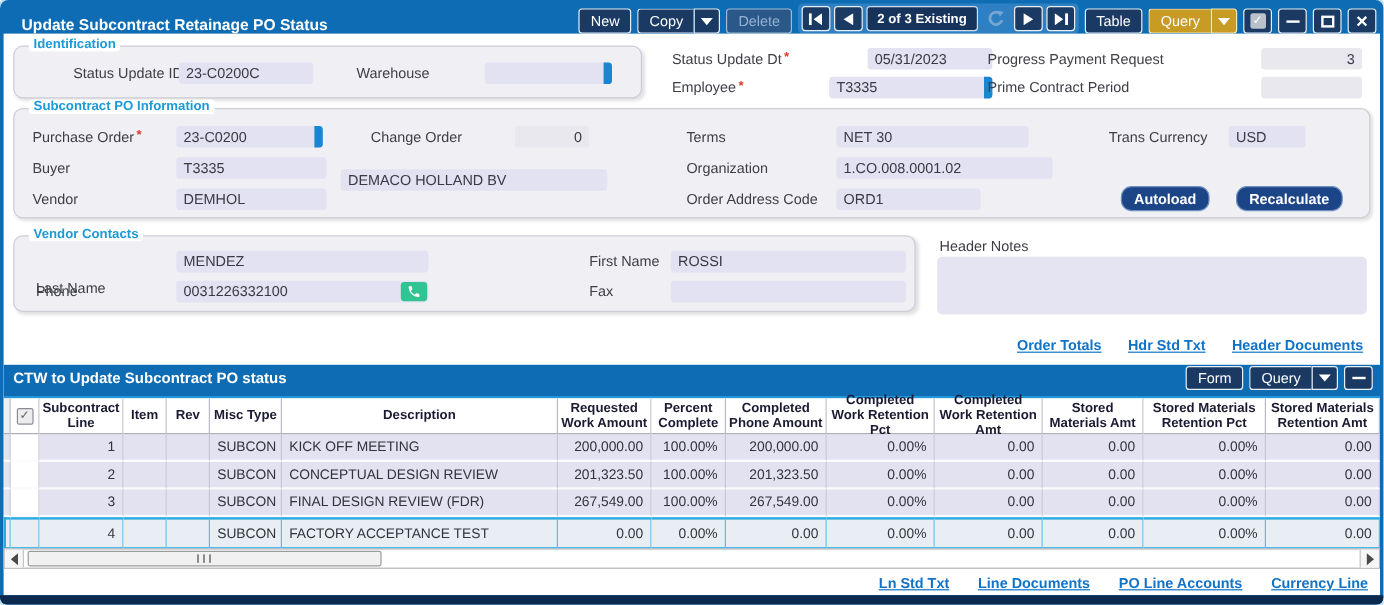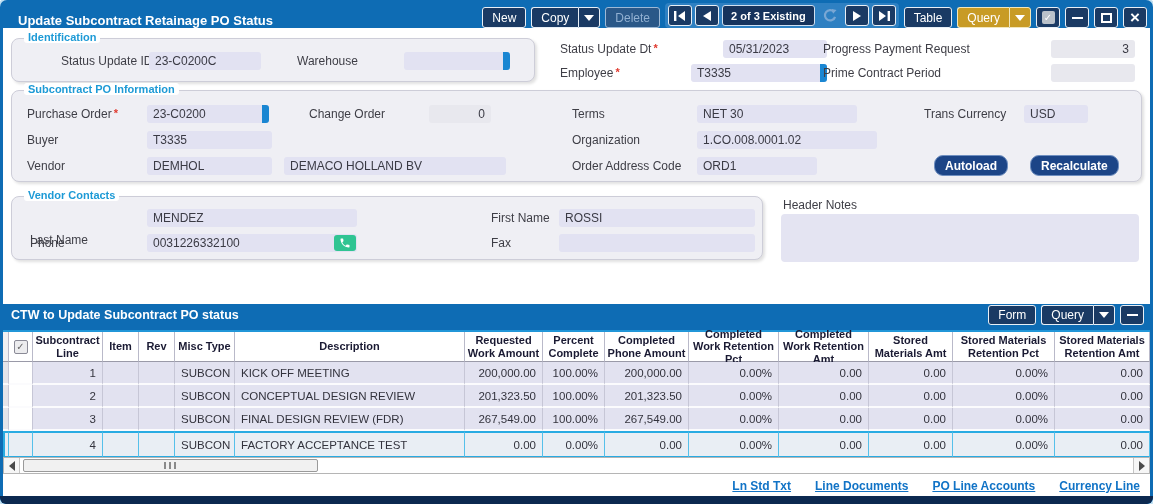--- a/index.html
+++ b/index.html
@@ -212,21 +212,21 @@
         </div>
       <span class="flabel" style="left:560px;top:42px;">Organization</span>
       <div class="fld" style="left:685px;top:40px;width:180px;">
           <span class="val">1.CO.008.0001.02</span>
         </div>
 
       <span class="flabel" style="left:15px;top:68px;">Vendor</span>
       <div class="fld" style="left:135px;top:66px;width:125px;">
           <span class="val">DEMHOL</span>
         </div>
-      <div class="fld" style="left:272px;top:66px;width:222px;">
+      <div class="fld" style="left:272px;top:50px;width:222px;">
           <span class="val">DEMACO HOLLAND BV</span>
         </div>
       <span class="flabel" style="left:560px;top:68px;">Order Address Code</span>
       <div class="fld" style="left:685px;top:66px;width:120px;">
           <span class="val">ORD1</span>
         </div>
       <button class="navy-btn" style="left:922px;top:64px;">Autoload</button>
       <button class="navy-btn" style="left:1018px;top:64px;">Recalculate</button>
     </div>
 
@@ -251,20 +251,25 @@
       </div>
       <span class="flabel" style="left:479px;top:39px;">Fax</span>
       <div class="fld" style="left:547px;top:37px;width:196px;">
           <span class="val"></span>
         </div>
     </div>
 
     <span class="flabel" style="left:780px;top:170px;">Header Notes</span>
     <div class="notes-box" style="left:778px;top:186px;width:358px;height:48px;"><span class="val"></span></div>
 
+    <div class="links" style="right:14px;top:253px;">
+      <a>Order Totals</a>
+      <a>Hdr Std Txt</a>
+      <a>Header Documents</a>
+    </div>
 
     <div class="grid-bar">
       <span class="gb-title">CTW to Update Subcontract PO status</span>
       <span class="tb-spacer"></span>
       <button class="tbtn">Form</button>
       <span class="tb-gap"></span>
       <span class="split">
         <button class="tbtn split-main">Query</button>
         <button class="tbtn split-arrow">
             <span class="caret"></span>

